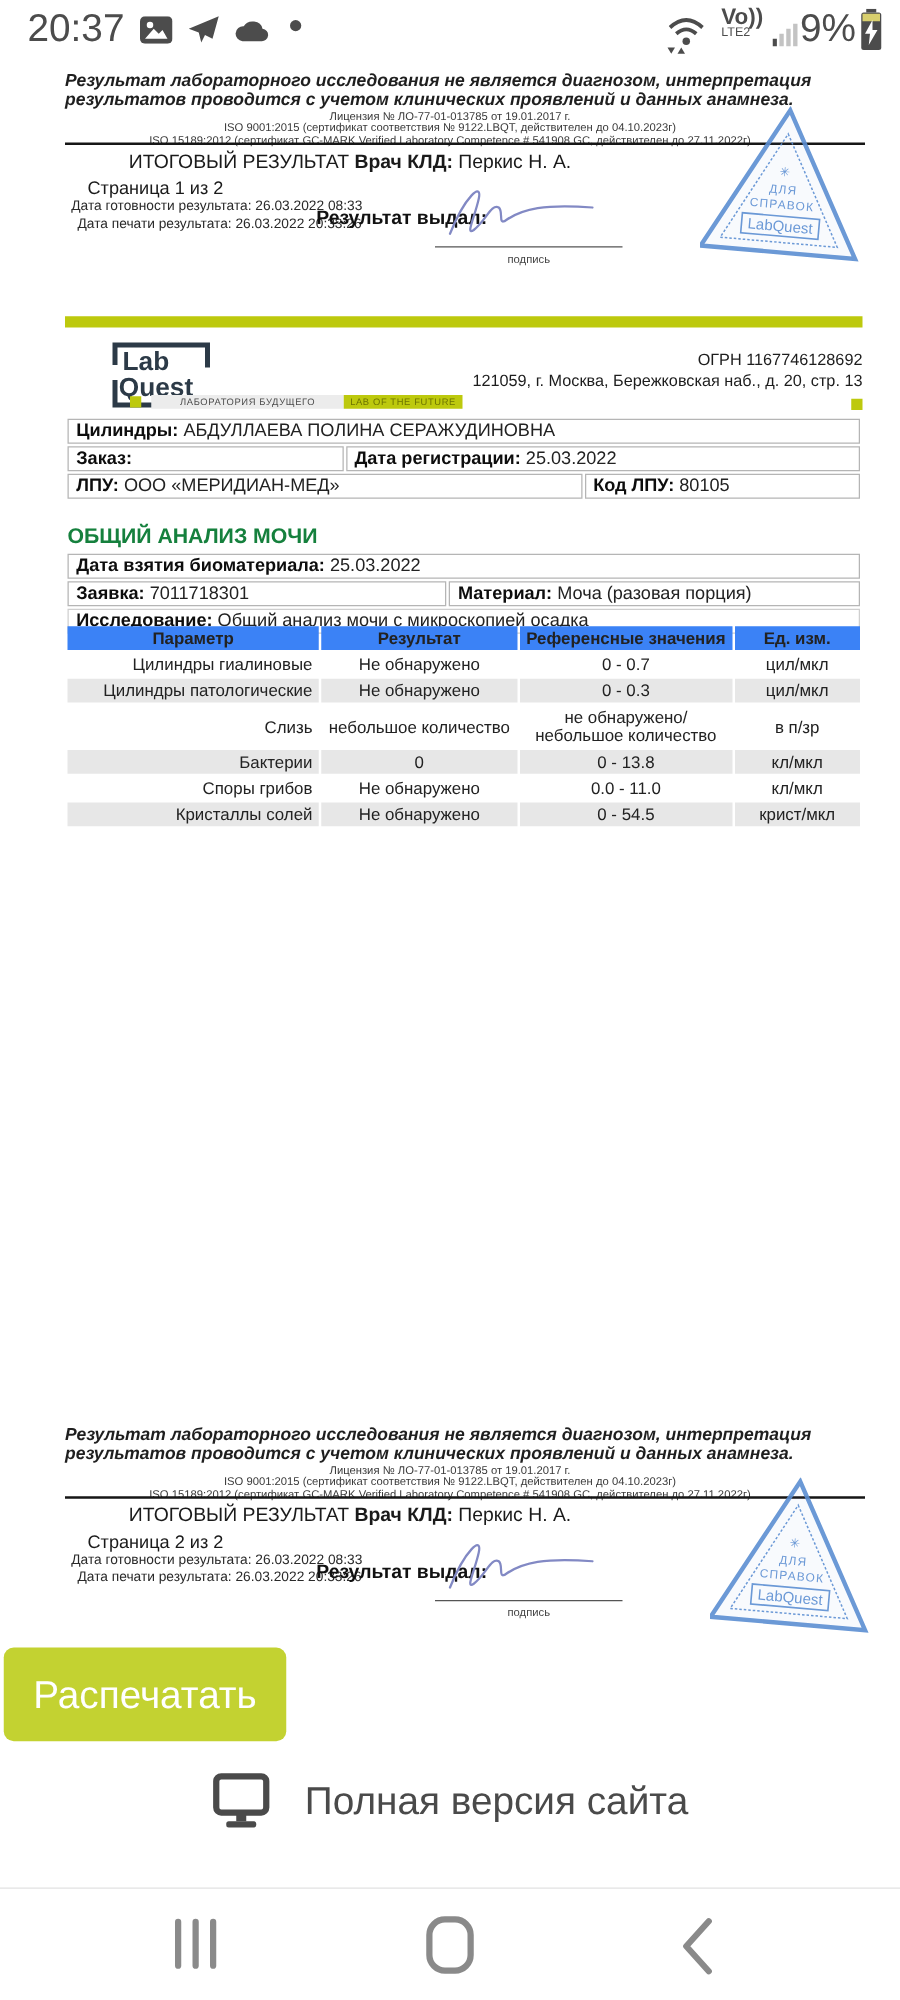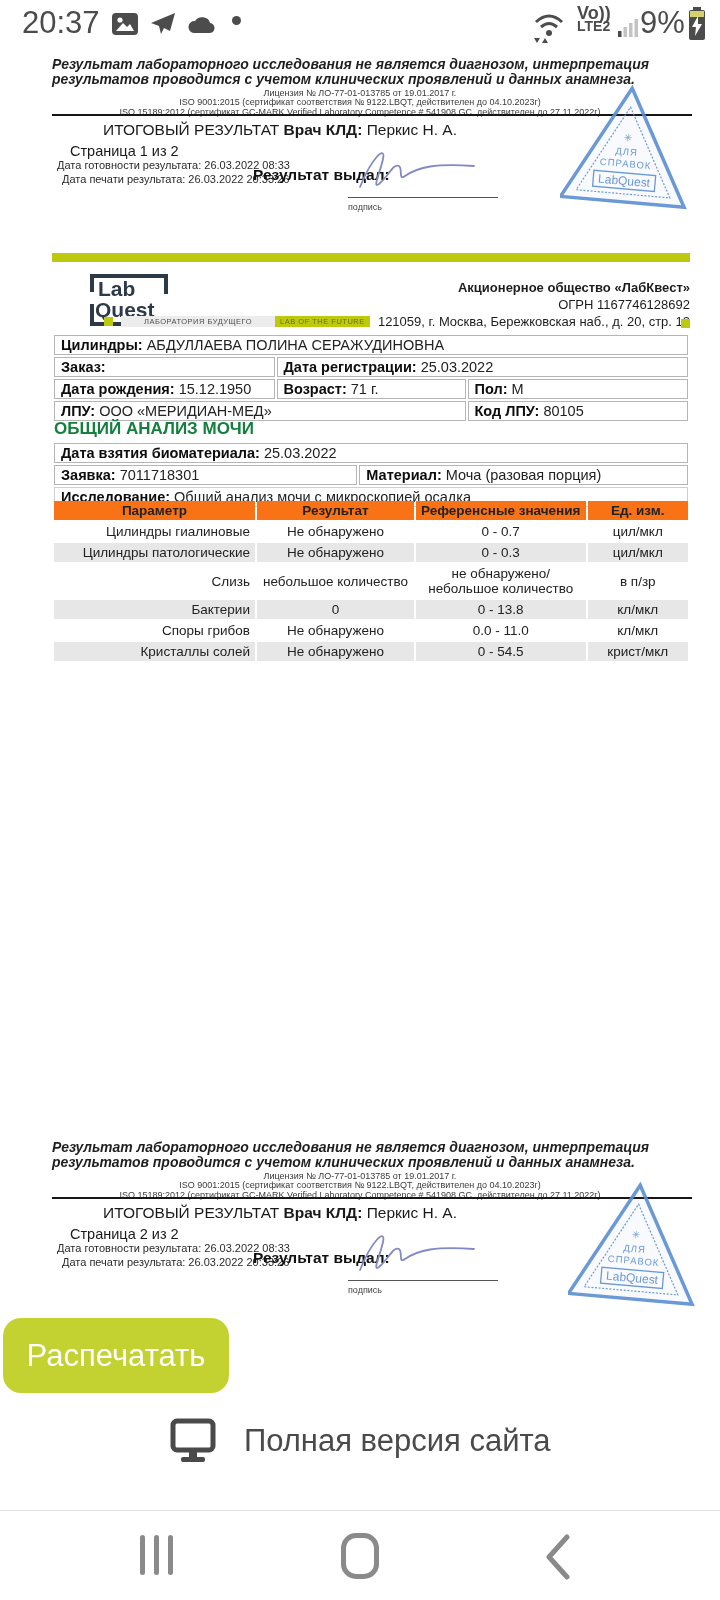--- a/index.html
+++ b/index.html
@@ -7,37 +7,37 @@
               font-family:"Liberation Sans", sans-serif; color:#222; }
   #screen { position:relative; width:652px; height:1600px; background:#fff; }
 
   
   #statusbar { position:absolute; top:0; left:0; width:720px; height:48px; background:#fff; }
   .sb-time { position:absolute; left:22px; top:5px; font-size:31px; color:#4c4c4c; }
   .sb-ic { position:absolute; top:12px; }
   .sb-right { position:absolute; top:0; right:8px; height:48px; }
   .sb-volte { position:absolute; left:45px; top:7px; text-align:left; color:#4c4c4c; line-height:13px; }
   .sb-volte .vo { font-size:18px; font-weight:bold; }
-  .sb-volte .lte { font-size:14px; font-weight:bold; }
+  .sb-volte .lte { font-size:10px; font-weight:normal; }
   .sb-pct { position:absolute; left:108px; top:5px; font-size:31px; color:#4c4c4c; }
   
   .rule { position:absolute; left:52px; width:640px; height:2px; background:#161616; }
   .fblock { position:absolute; left:0; width:720px; height:170px; }
   .disclaimer { position:absolute; left:52px; top:0; width:610px; font-size:14px; line-height:14.5px;
                 font-style:italic; font-weight:bold; color:#1f1f1f; }
   .license { position:absolute; left:90px; top:32px; width:540px; text-align:center;
              font-size:9px; line-height:9.3px; color:#3a3a3a; }
   .finline { position:absolute; left:70px; top:64px; width:420px; text-align:center; font-size:15.5px; color:#1a1a1a;}
   .pageline { position:absolute; left:70px; top:86px; width:420px; font-size:14.5px; color:#1a1a1a;}
   .dline1 { position:absolute; left:57px; top:102px; font-size:11px; color:#2a2a2a; }
   .dline2 { position:absolute; left:62px; top:116px; font-size:11px; color:#2a2a2a; }
   .issued { position:absolute; left:253px; top:109px; font-size:15.5px; font-weight:bold; color:#111; }
   .sig { position:absolute; left:352px; top:84px; }
   .sigline { position:absolute; left:348px; top:140px; width:150px; height:1px; background:#555; }
-  .sigcap { position:absolute; left:348px; top:145px; width:150px; text-align:left; font-size:9px; color:#444; }
+  .sigcap { position:absolute; left:348px; top:145px; width:150px; text-align:center; font-size:9px; color:#444; }
   .stamp { position:absolute; left:560px; top:28px; opacity:.9; }
   
   #report { position:absolute; left:0; top:253px; width:720px; }
   .greenbar { position:absolute; left:52px; top:0; width:638px; height:9px; background:var(--accent); }
   .logo { position:absolute; left:82px; top:17px; }
   .tagrow { position:absolute; left:104px; top:63px; height:11px; font-size:7.5px; letter-spacing:.5px; white-space:nowrap; }
   .tagsq { display:inline-block; width:9px; height:9px; background:var(--accent); vertical-align:middle; margin-right:8px; }
   .tagru { display:inline-block; background:#ececec; color:#4c4c4c; padding:1px 23px; vertical-align:middle; }
   .tagen { display:inline-block; background:var(--accent); color:#6d7400; padding:1px 5px; vertical-align:middle; }
   .company { position:absolute; right:30px; top:26px; width:430px; text-align:right;
@@ -46,27 +46,27 @@
   .cosq { position:absolute; right:30px; top:66px; width:9px; height:9px; background:var(--accent); }
   
   table { border-collapse:separate; border-spacing:2px; }
   .grid td { border:1px solid #b5b5b5; background:#fff; padding:1px 6px; font-size:14.5px; line-height:16px;
              white-space:nowrap; overflow:hidden; }
   .grid b { font-weight:bold; color:#0d0d0d; }
   #patientTable { position:absolute; left:52px; top:80px; width:638px; }
   #sectionTitle { position:absolute; left:54px; top:166px; font-size:17px; font-weight:bold; color:#15803d; }
   #infoTable { position:absolute; left:52px; top:188px; width:638px; }
   #resultsTable { position:absolute; left:52px; top:246px; width:638px; }
-  #resultsTable th { background:#f97316; font-size:13.5px; font-weight:bold; padding:2px 4px; line-height:15px; }
+  #resultsTable th { background:#3b82f6; font-size:13.5px; font-weight:bold; padding:2px 4px; line-height:15px; }
   #resultsTable td { font-size:13.5px; line-height:15px; padding:2px 5px; text-align:center; background:#fff; }
   #resultsTable td.c0 { text-align:right; }
   #resultsTable tbody tr:nth-child(even) td { background:#e7e7e7; }
   
   #printBtn { position:absolute; left:3px; top:1318px; width:226px; height:75px; background:var(--button);
-              border:none; border-radius:18px; color:#fff; font-size:31px; font-family:"Liberation Sans",sans-serif; }
+              border:none; border-radius:8px; color:#fff; font-size:31px; font-family:"Liberation Sans",sans-serif; }
   #fullsite { position:absolute; left:0; top:1418px; width:720px; text-align:center; color:#4a4a4a; }
   #fullsite .lbl { font-size:31px; vertical-align:middle; margin-left:22px; }
   #fullsite svg { vertical-align:middle; }
   #navbar { position:absolute; left:0; top:1510px; width:720px; height:90px; border-top:1px solid #e2e2e2; background:#fff; }
   .nav-recents { position:absolute; left:140px; top:24px; width:40px; height:40px; }
   .nav-recents i { position:absolute; top:0; width:5px; height:40px; background:#8a8a8a; border-radius:3px; }
   .nav-home { position:absolute; left:341px; top:22px; width:38px; height:46px; border:5px solid #8a8a8a; border-radius:15px; }
   .nav-back { position:absolute; left:545px; top:23px; }
   .stext { fill:var(--stamp); font-family:"Liberation Sans",sans-serif; }
 </style>
@@ -159,44 +159,38 @@
     <svg class="logo" width="104" height="60" viewBox="0 0 104 60">
       <path d="M10,22 L10,6 L84,6 L84,24" fill="none" stroke="var(--navy)" stroke-width="4"></path>
       <path d="M10,34 L10,54 L64,54" fill="none" stroke="var(--navy)" stroke-width="4"></path>
       <text x="16" y="26" font-size="21" font-weight="bold" fill="var(--navy)">Lab</text>
       <text x="13" y="47" font-size="21" font-weight="bold" fill="var(--navy)">Quest</text>
     </svg>
     <div class="tagrow">
       <span class="tagsq"></span><span class="tagru">ЛАБОРАТОРИЯ БУДУЩЕГО</span><span class="tagen">LAB OF THE FUTURE</span>
     </div>
     <div class="company">
-      <div class="cname">Акционерное общество «ЛабКвест»</div>
       <div>ОГРН 1167746128692</div>
       <div>121059, г. Москва, Бережковская наб., д. 20, стр. 13</div>
     </div>
     <div class="cosq"></div>
 
     <table id="patientTable" class="grid">
       <colgroup>
           <col style="width:35%">
           <col style="width:30%">
           <col style="width:35%">
         </colgroup>
       <tbody>
           <tr>
         <td colspan="3"><b>Цилиндры:</b> <span>АБДУЛЛАЕВА ПОЛИНА СЕРАЖУДИНОВНА</span></td>
       </tr>
       <tr>
         <td><b>Заказ:</b> <span></span></td>
         <td colspan="2"><b>Дата регистрации:</b> <span>25.03.2022</span></td>
-      </tr>
-      <tr>
-        <td><b>Дата рождения:</b> <span>15.12.1950</span></td>
-        <td><b>Возраст:</b> <span>71 г.</span></td>
-        <td><b>Пол:</b> <span>М</span></td>
       </tr>
       <tr>
         <td colspan="2"><b>ЛПУ:</b> <span>ООО «МЕРИДИАН-МЕД»</span></td>
         <td><b>Код ЛПУ:</b> <span>80105</span></td>
       </tr>
     </tbody>
       </table>
 
     <div id="sectionTitle">ОБЩИЙ АНАЛИЗ МОЧИ</div>
 

